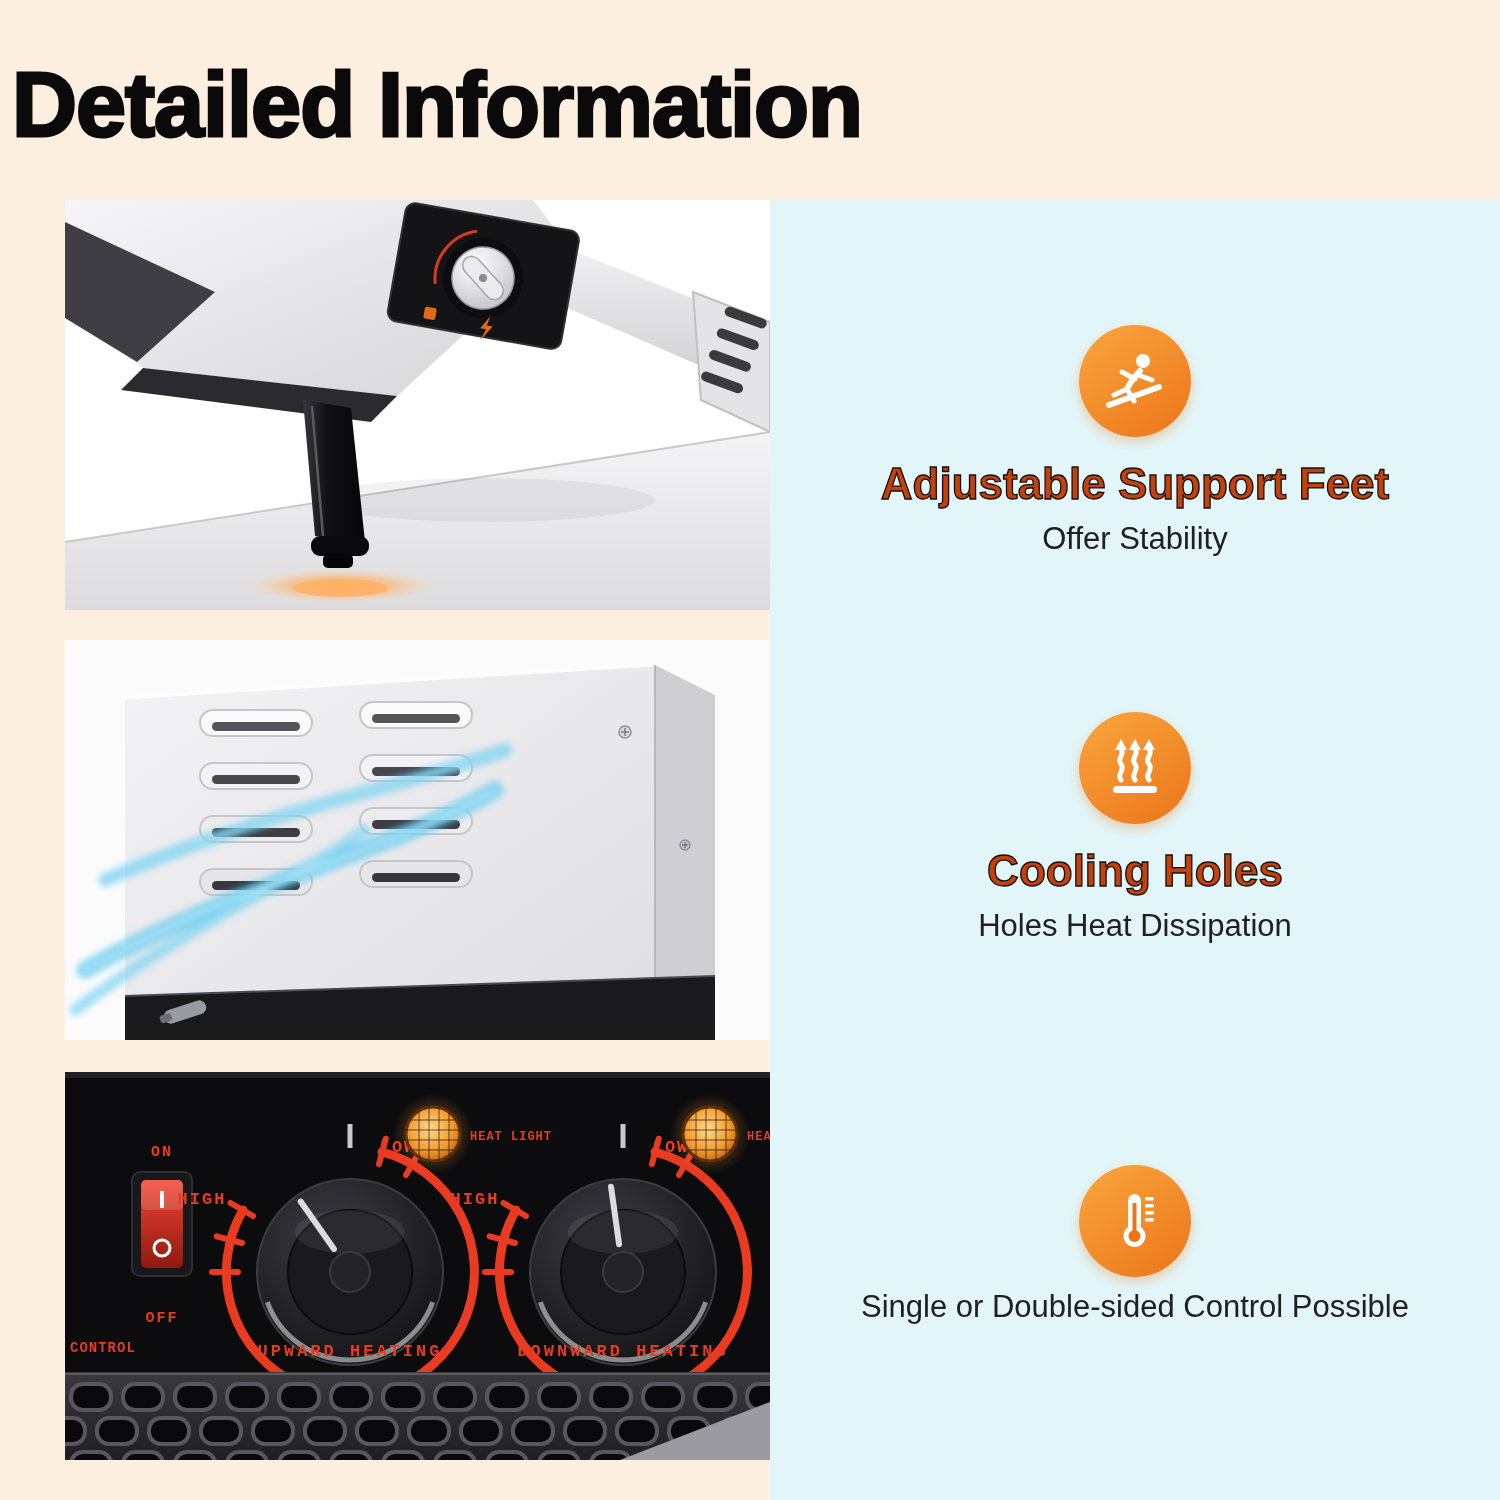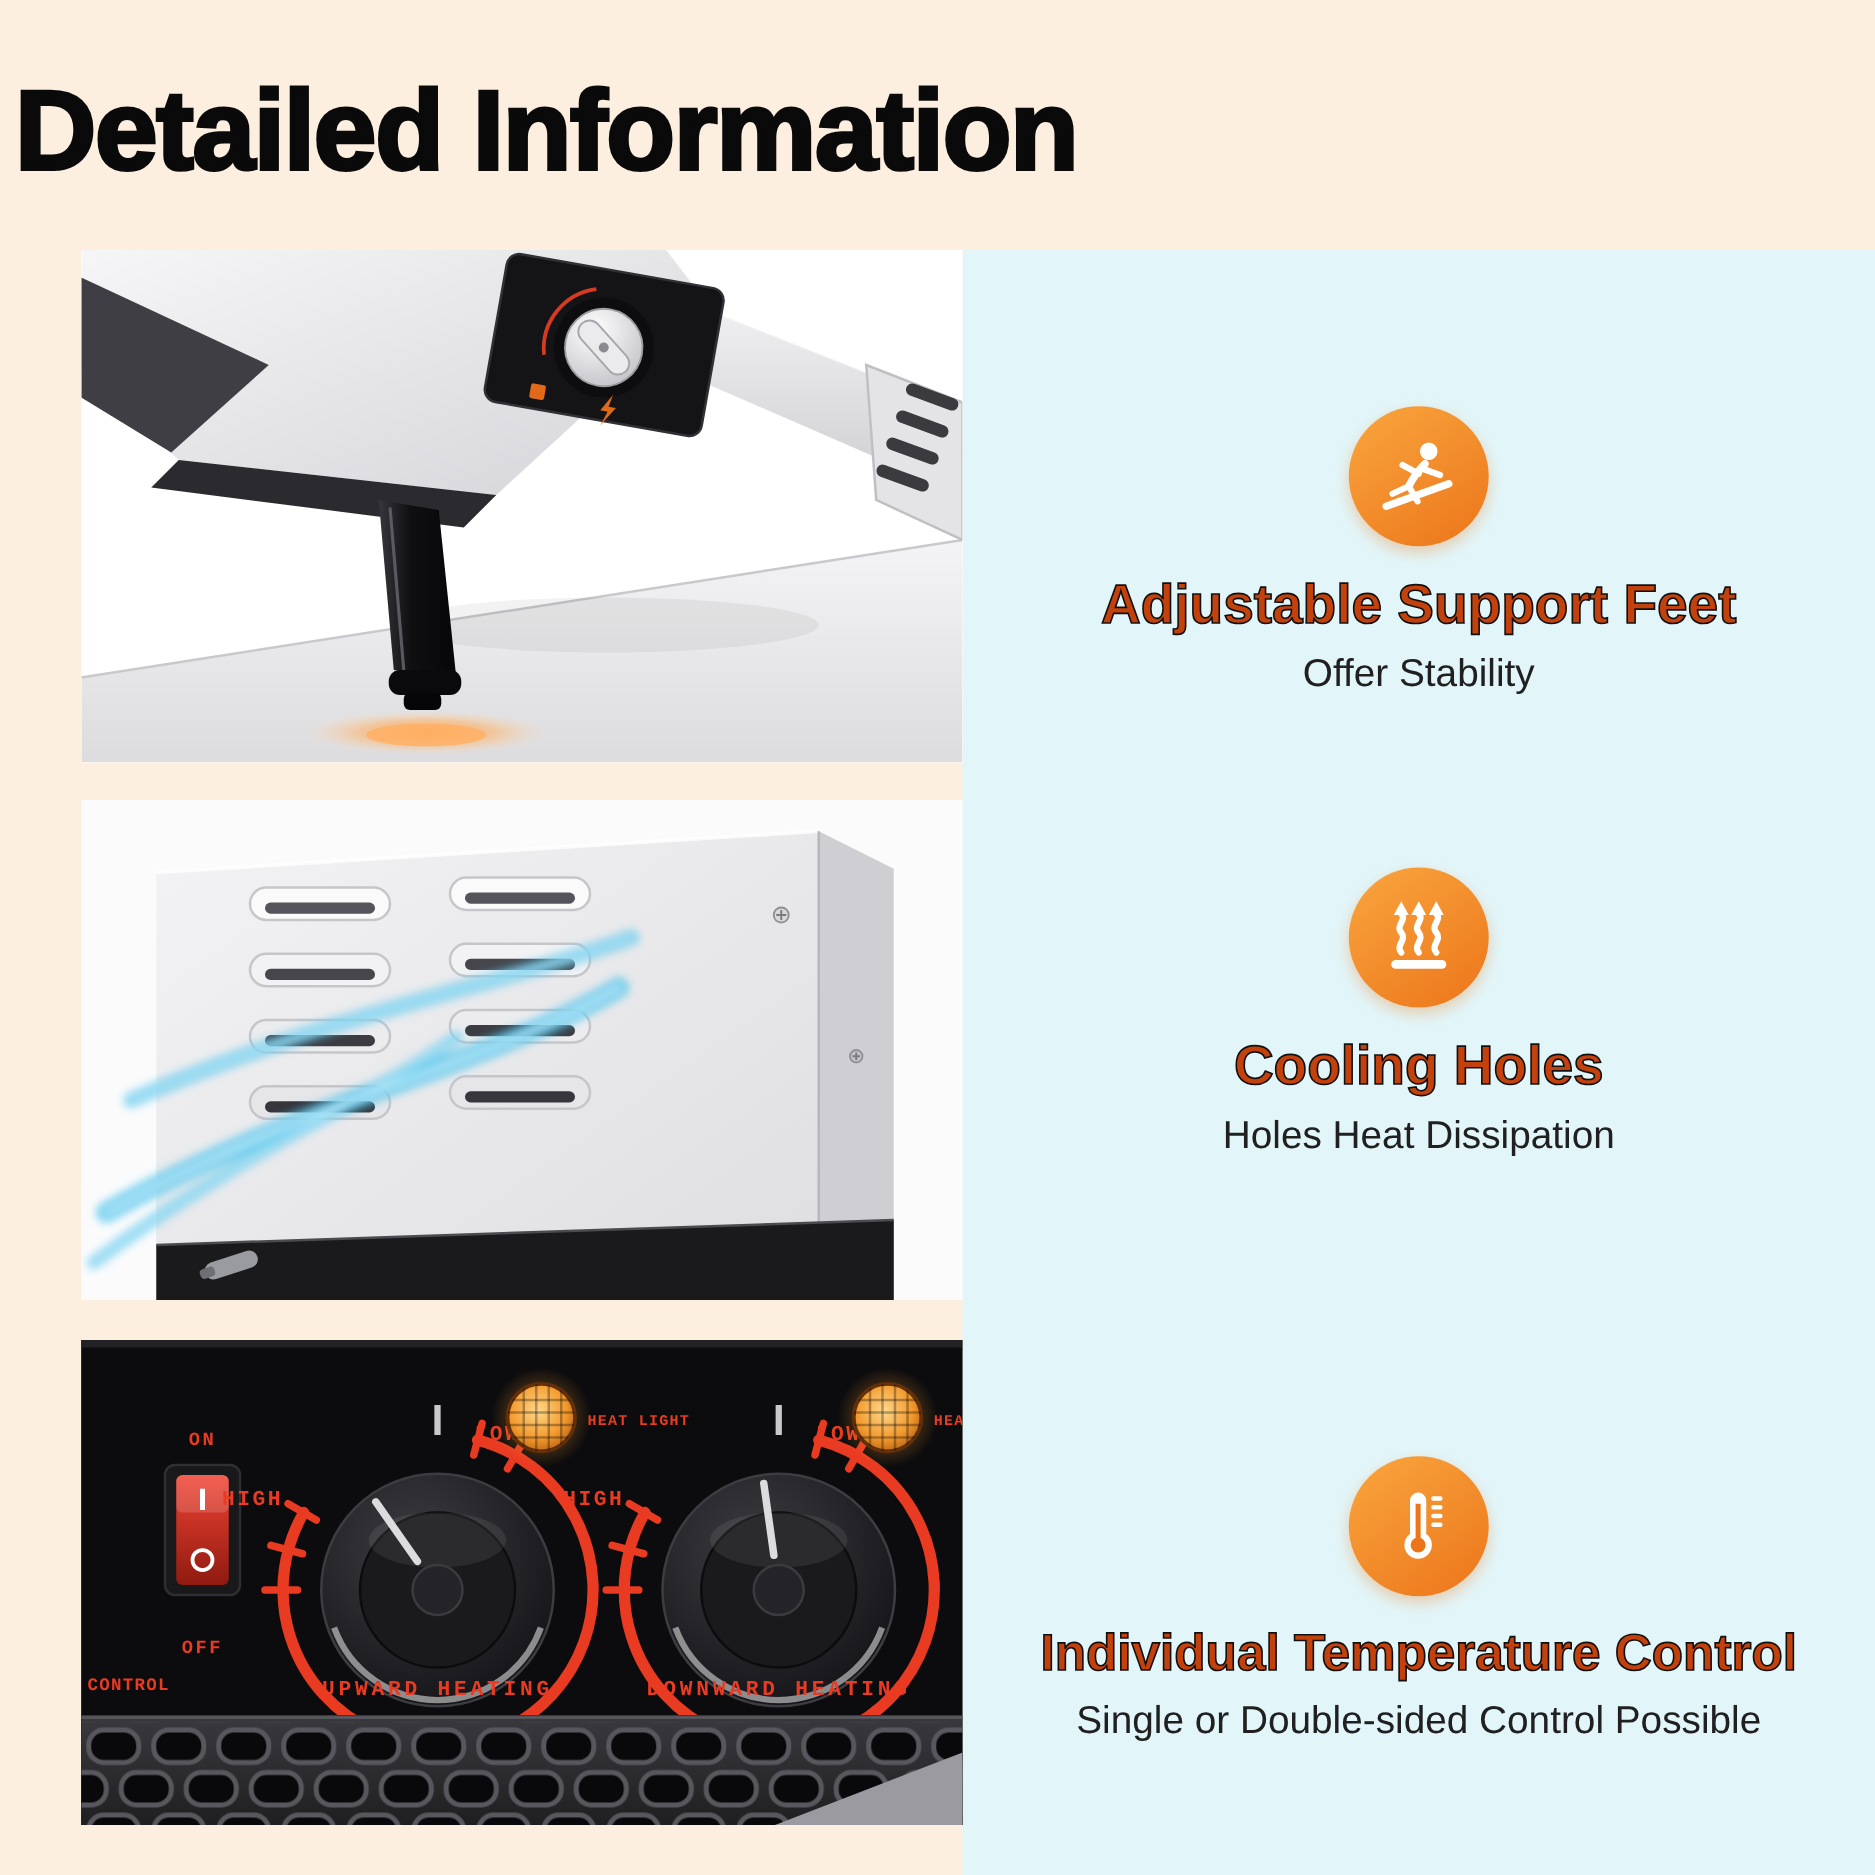--- a/index.html
+++ b/index.html
@@ -17,21 +17,21 @@
     position:absolute;left:770px;top:200px;width:730px;height:1300px;
     background:#e2f6fa;
   }
   .photo{position:absolute;left:65px;overflow:hidden}
   .photo svg{display:block}
   .photo1{top:200px;width:705px;height:410px;background:#ffffff}
   .photo2{top:640px;width:705px;height:400px;background:#fbfbfc}
   .photo3{top:1072px;width:705px;height:388px;background:#0b0b0d}
 
   .feature{position:absolute;left:770px;width:730px;text-align:center;color:#111}
-  .f1{top:325px}.f2{top:694px}.f3{top:1165px}
+  .f1{top:325px}.f2{top:712px}.f3{top:1165px}
   .icon-circle{
     width:112px;height:112px;border-radius:50%;margin:0 auto;
     background:linear-gradient(145deg,#f9a63f,#ec751a);
     display:flex;align-items:center;justify-content:center;
     box-shadow:0 5px 12px rgba(238,125,30,.35);
   }
   .icon-circle svg{width:64px;height:64px}
   .feature h2{
     margin:22px 0 8px;font-size:44px;font-weight:800;color:#c2410c;
     -webkit-text-stroke:1.3px #101010;white-space:nowrap;
@@ -394,17 +394,16 @@
         <rect x="25" y="5" width="13" height="38" rx="6.5" fill="#fff"></rect>
         <circle cx="31.5" cy="47" r="11" fill="#fff"></circle>
         <rect x="29.5" y="14" width="4" height="28" fill="#ec751a"></rect>
         <circle cx="31.5" cy="47" r="6" fill="#ec751a"></circle>
         <rect x="42" y="8" width="9" height="3.5" rx="1.5" fill="#fff"></rect>
         <rect x="42" y="15" width="9" height="3.5" rx="1.5" fill="#fff"></rect>
         <rect x="42" y="22" width="9" height="3.5" rx="1.5" fill="#fff"></rect>
         <rect x="42" y="29" width="9" height="3.5" rx="1.5" fill="#fff"></rect>
       </svg>
     </div>
-    <h2>Individual Temperature Control</h2>
     <p>Single or Double-sided Control Possible</p>
   </div>
 
 </div>
 
 </body></html>

